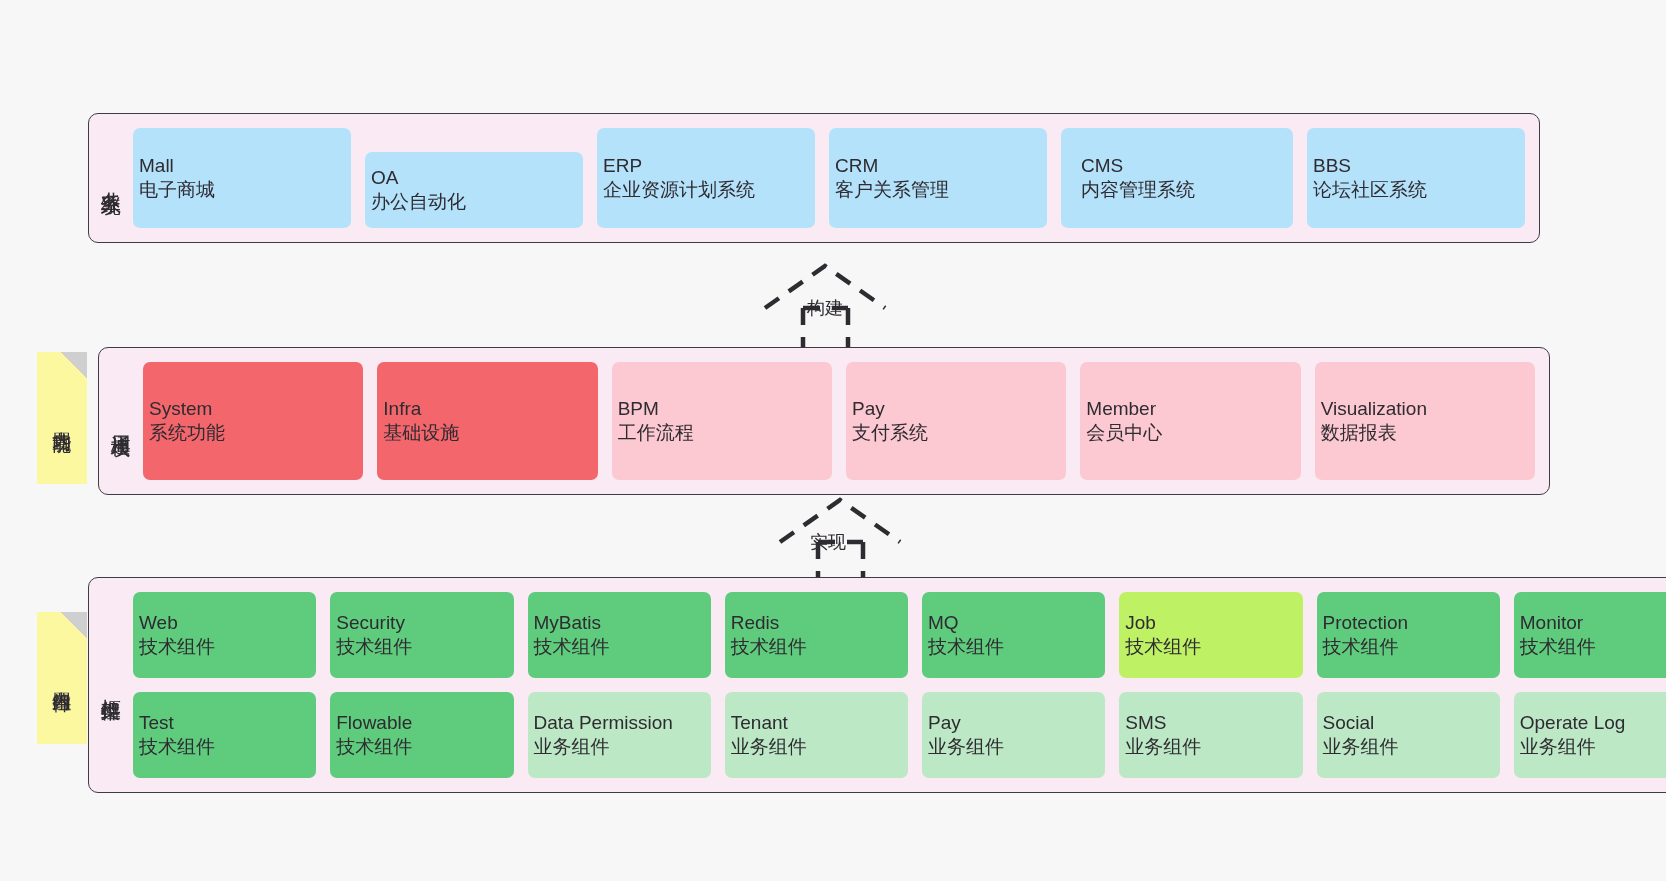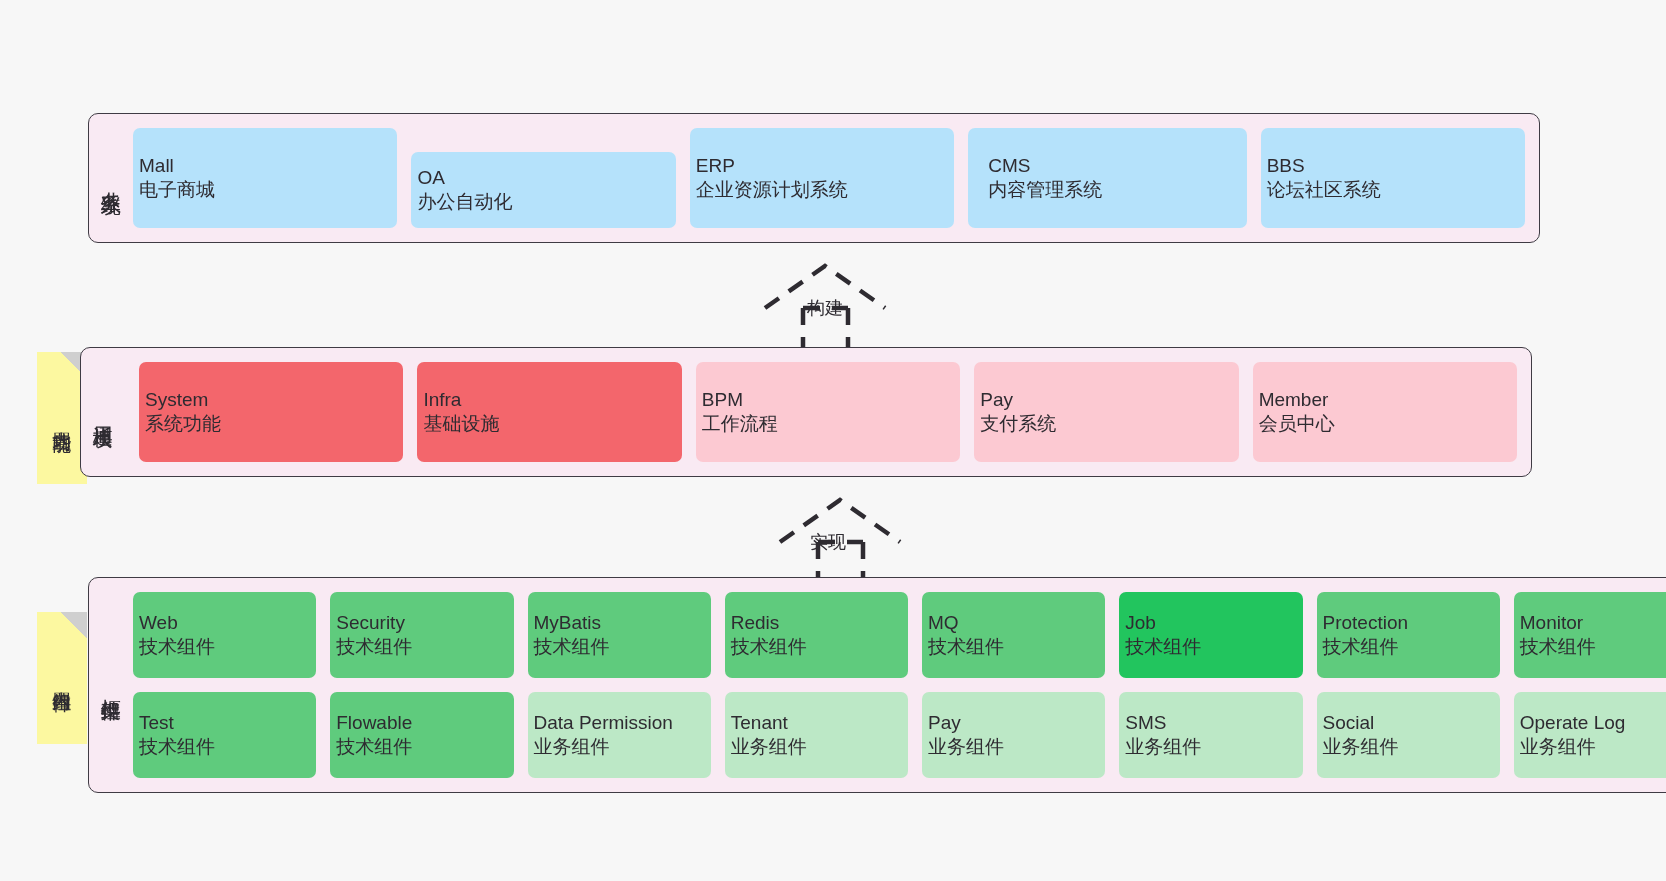--- a/index.html
+++ b/index.html
@@ -137,20 +137,24 @@
               <span class="l2">电子商城</span>
             </div>
             <div class="node c-blue" style="background: rgb(181, 226, 251); margin-top: 24px;">
               <span class="l1">OA</span>
               <span class="l2">办公自动化</span>
             </div>
             <div class="node c-blue" style="background: rgb(181, 226, 251);">
               <span class="l1">ERP</span>
               <span class="l2">企业资源计划系统</span>
             </div>
+            <div class="node c-blue" style="background: rgb(181, 226, 251);">
+              <span class="l1">CRM</span>
+              <span class="l2">客户关系管理</span>
+            </div>
             <div class="node c-blue" style="background: rgb(181, 226, 251); padding-left: 20px;">
               <span class="l1">CMS</span>
               <span class="l2">内容管理系统</span>
             </div>
             <div class="node c-blue" style="background: rgb(181, 226, 251);">
               <span class="l1">BBS</span>
               <span class="l2">论坛社区系统</span>
             </div>
           </div>
         </div>
@@ -165,21 +169,21 @@
       <path d="M43 50 L88 50" fill="none" stroke="#2e2b31" stroke-width="4.5" stroke-dasharray="17 12"></path>
     </svg>
     <span class="gen-label" style="left:47px;top:38px;">构建</span>
   </div>
 
   <div class="note" style="left:37px;top:352px;width:50px;height:132px;">
     <span class="fold"></span>
     <span>内置功能</span>
   </div>
 
-  <div class="layer" id="layer-common" style="left:80px;top:347px;width:1452px;height:130px;gap:14px;">
+  <div class="layer" id="layer-common" style="left:98px;top:347px;width:1452px;height:148px;">
     <div class="layer-title">通用模块</div>
     <div class="layer-body">
       <div class="layer-rows" id="rows-common">
           <div class="row">
             <div class="node c-red" style="background: rgb(243, 102, 108);">
               <span class="l1">System</span>
               <span class="l2">系统功能</span>
             </div>
             <div class="node c-red" style="background: rgb(243, 102, 108);">
               <span class="l1">Infra</span>
@@ -189,20 +193,24 @@
               <span class="l1">BPM</span>
               <span class="l2">工作流程</span>
             </div>
             <div class="node c-pink" style="background: rgb(252, 201, 210);">
               <span class="l1">Pay</span>
               <span class="l2">支付系统</span>
             </div>
             <div class="node c-pink" style="background: rgb(252, 201, 210);">
               <span class="l1">Member</span>
               <span class="l2">会员中心</span>
+            </div>
+            <div class="node c-pink" style="background: rgb(252, 201, 210);">
+              <span class="l1">Visualization</span>
+              <span class="l2">数据报表</span>
             </div>
           </div>
         </div>
     </div>
   </div>
 
   <div class="gen" style="left:775px;top:492px;">
     <svg width="150" height="92" viewBox="0 0 150 92">
       <path d="M5 50 L65 8 L125 50" fill="none" stroke="#2e2b31" stroke-width="4.5" stroke-dasharray="17 12" stroke-linecap="butt"></path>
       <path d="M43 50 L43 92" fill="none" stroke="#2e2b31" stroke-width="4.5" stroke-dasharray="17 12"></path>
@@ -235,21 +243,21 @@
               <span class="l2">技术组件</span>
             </div>
             <div class="node c-green" style="background: rgb(95, 203, 125);">
               <span class="l1">Redis</span>
               <span class="l2">技术组件</span>
             </div>
             <div class="node c-green" style="background: rgb(95, 203, 125);">
               <span class="l1">MQ</span>
               <span class="l2">技术组件</span>
             </div>
-            <div class="node c-green" style="background: #22c55e;">
+            <div class="node c-green" style="background: #bef264;">
               <span class="l1">Job</span>
               <span class="l2">技术组件</span>
             </div>
             <div class="node c-green" style="background: rgb(95, 203, 125);">
               <span class="l1">Protection</span>
               <span class="l2">技术组件</span>
             </div>
             <div class="node c-green" style="background: rgb(95, 203, 125);">
               <span class="l1">Monitor</span>
               <span class="l2">技术组件</span>

